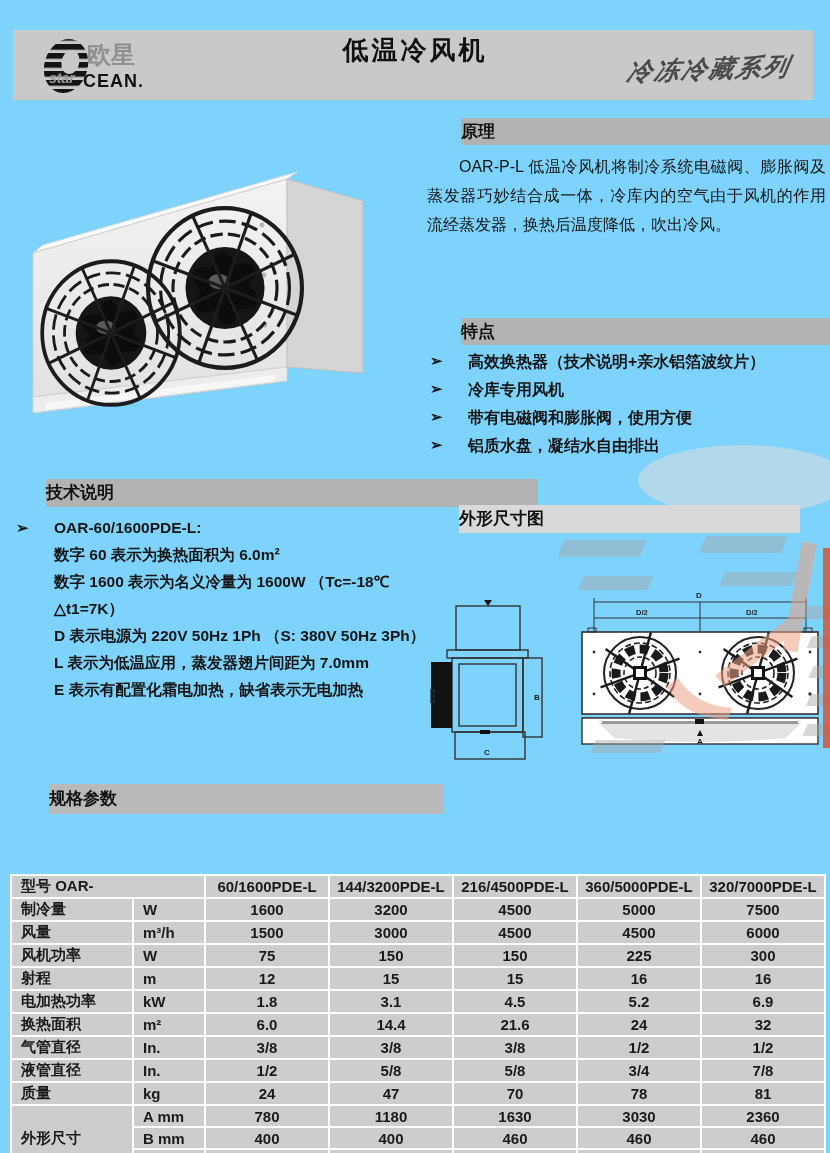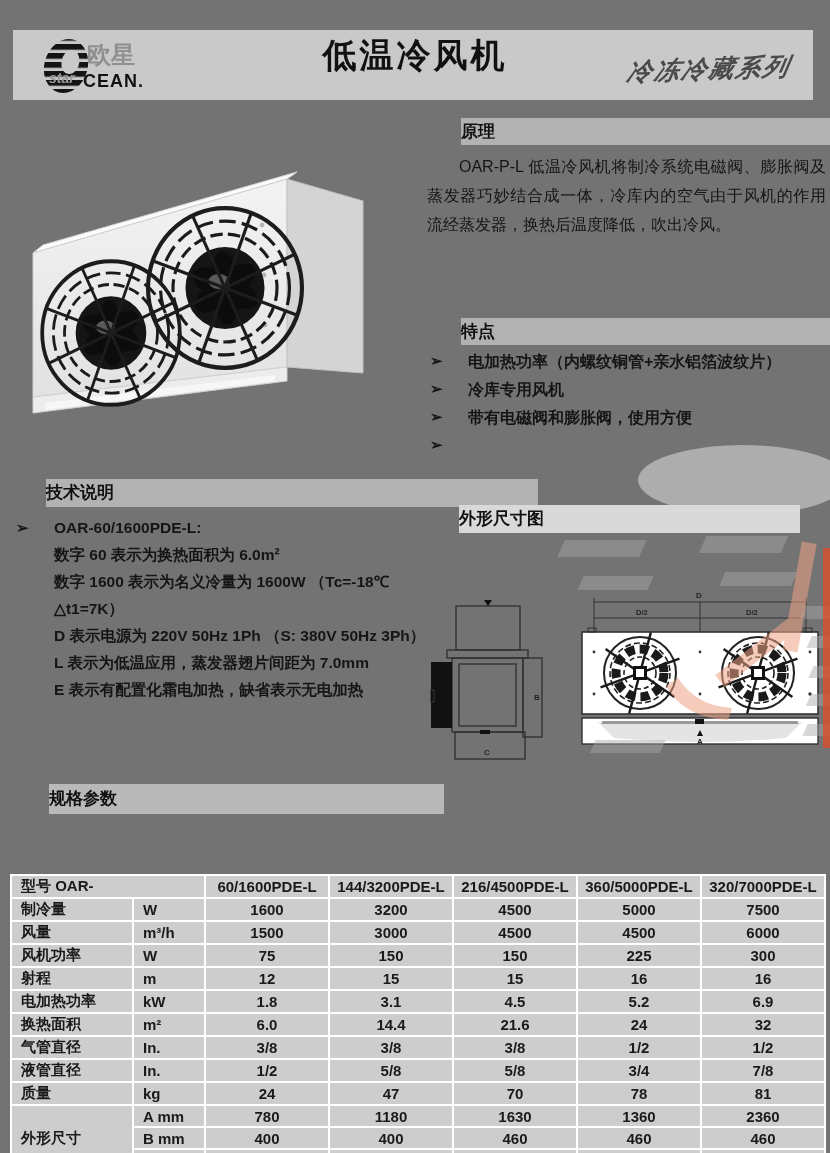--- a/index.html
+++ b/index.html
@@ -1,21 +1,21 @@
 <!DOCTYPE html>
 <html><head>
 <meta charset="utf-8">
 <style>
   html,body{margin:0;padding:0;background:#fff;}
-  #page{position:relative;width:830px;height:1153px;background:#737373;overflow:hidden;
+  #page{position:relative;width:830px;height:1153px;background:#7dd3fc;overflow:hidden;
         font-family:"Liberation Sans",sans-serif;color:#1a1a1a;}
   .abs{position:absolute;}
   
   .band{left:13px;top:30px;width:800px;height:70px;background:#c9c9c9;}
-  .title-cn{left:300px;top:33px;width:230px;text-align:center;font-size:34px;font-weight:700;letter-spacing:3px;color:#111;}
+  .title-cn{left:300px;top:33px;width:230px;text-align:center;font-size:26px;font-weight:700;letter-spacing:3px;color:#111;}
   .title-en{left:280px;top:64px;width:270px;text-align:center;font-size:24px;font-weight:700;
             font-family:"Liberation Serif",serif;color:#111;letter-spacing:1px;}
   .series{left:628px;top:52px;width:195px;font-size:25px;font-weight:700;color:#4a4a4a;
           transform:skewX(-12deg) rotate(-2deg);letter-spacing:2px;font-style:italic;}
   
   .bar{background:#b2b2b2;height:27px;line-height:27px;font-size:17px;font-weight:700;
        color:#111;box-sizing:border-box;margin-left:36px;}
   .bar-light{background:#d9d9d9;}
   
   .para{font-size:16px;font-weight:400;line-height:29px;text-align:justify;text-indent:2em;color:#151515;}
@@ -106,32 +106,33 @@
     <span>原理</span>
   </div>
   <div class="abs para" style="left:427px;top:152px;width:399px;">OAR-P-L 低温冷风机将制冷系统电磁阀、膨胀阀及蒸发器巧妙结合成一体，冷库内的空气由于风机的作用流经蒸发器，换热后温度降低，吹出冷风。</div>
 
   <div class="abs bar" style="left:425px;top:318px;width:403px;">
     <span>特点</span>
   </div>
   <div class="abs" style="left:430px;top:352px;width:398px;" id="feature-list">
       <div class="feat-row">
         <span class="arr">➢</span>
-        <span>电加热功率（内螺纹铜管+亲水铝箔波纹片）</span>
+        <span>高效换热器（技术说明+亲水铝箔波纹片）</span>
       </div>
       <div class="feat-row">
         <span class="arr">➢</span>
         <span>冷库专用风机</span>
       </div>
       <div class="feat-row">
         <span class="arr">➢</span>
         <span>带有电磁阀和膨胀阀，使用方便</span>
       </div>
       <div class="feat-row">
         <span class="arr">➢</span>
+        <span>铝质水盘，凝结水自由排出</span>
       </div>
     </div>
 
   <div class="abs wm" style="left:638px;top:445px;width:210px;height:70px;border-radius:50%;
        background:#dcdcdc;opacity:.55;"></div>
 
   <div class="abs bar" style="left:10px;top:479px;width:492px;height:28px;line-height:28px;">
     <span>技术说明</span>
   </div>
   <div class="abs" style="left:16px;top:514px;width:410px;" id="tech-block">
@@ -345,21 +346,21 @@
           <td class="val">70</td>
           <td class="val">78</td>
           <td class="val">81</td>
         </tr>
         <tr>
           <td class="lbl" rowspan="3">外形尺寸</td>
           <td class="unit">A mm</td>
           <td class="val">780</td>
           <td class="val">1180</td>
           <td class="val">1630</td>
-          <td class="val">1360</td>
+          <td class="val">3030</td>
           <td class="val">2360</td>
         </tr>
         <tr>
           <td class="unit">B mm</td>
           <td class="val">400</td>
           <td class="val">400</td>
           <td class="val">460</td>
           <td class="val">460</td>
           <td class="val">460</td>
         </tr>

